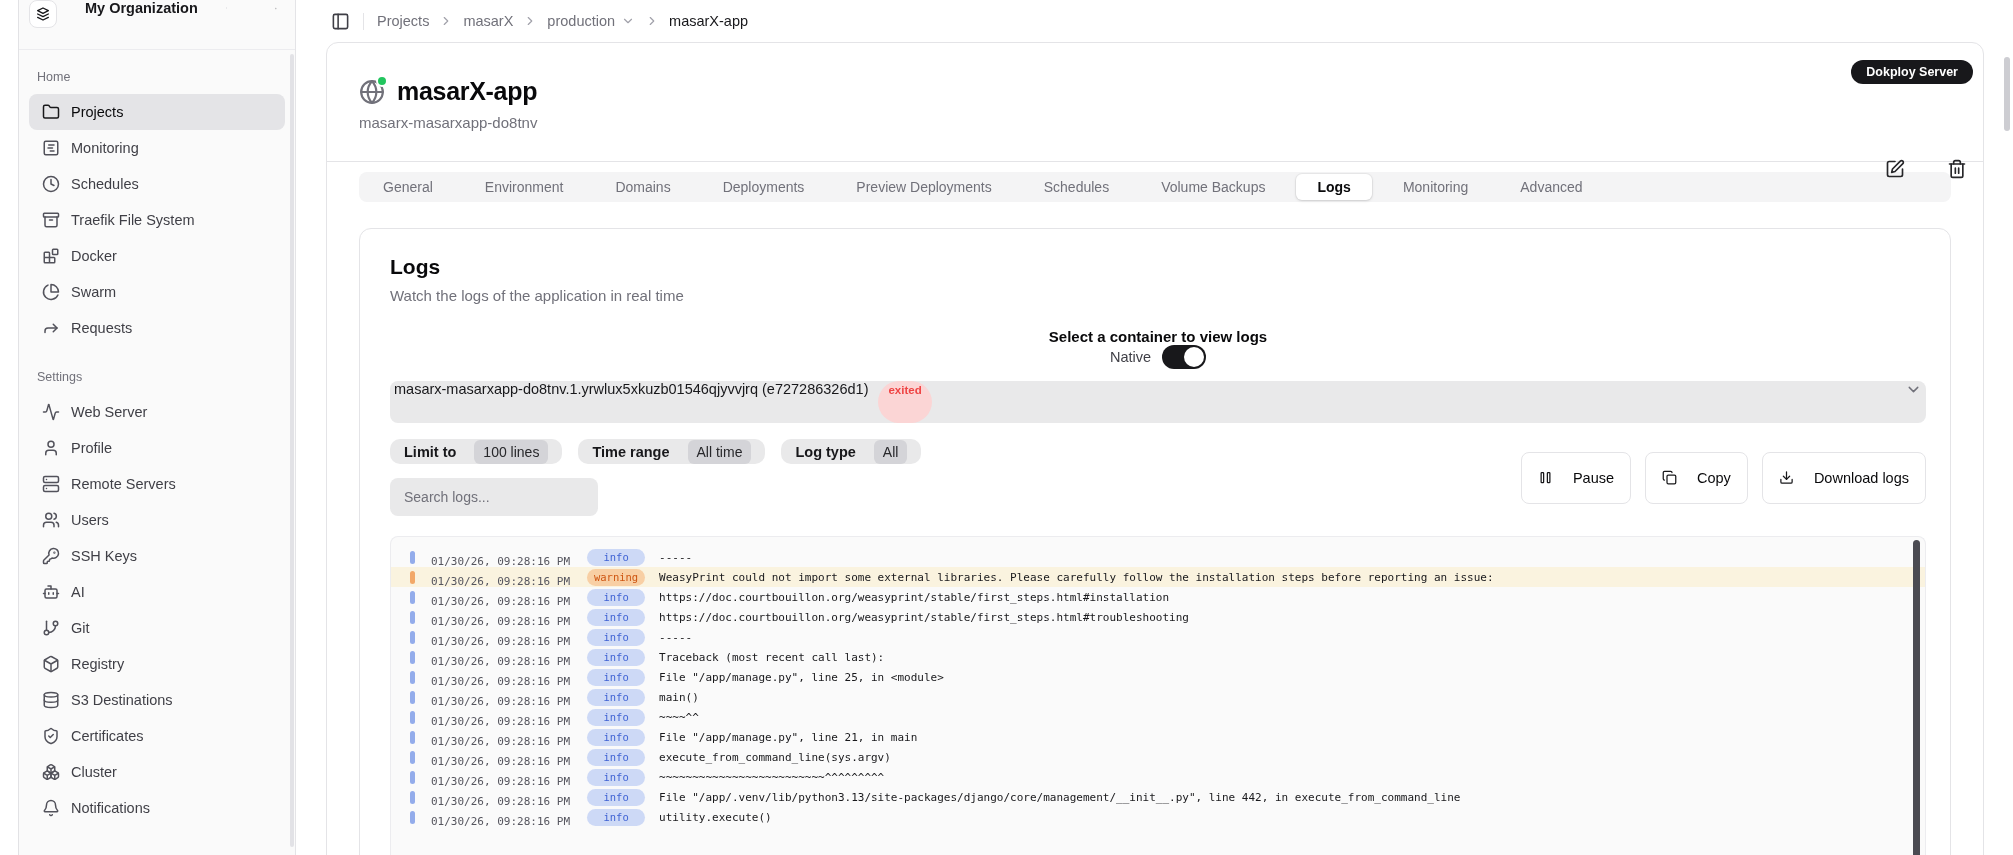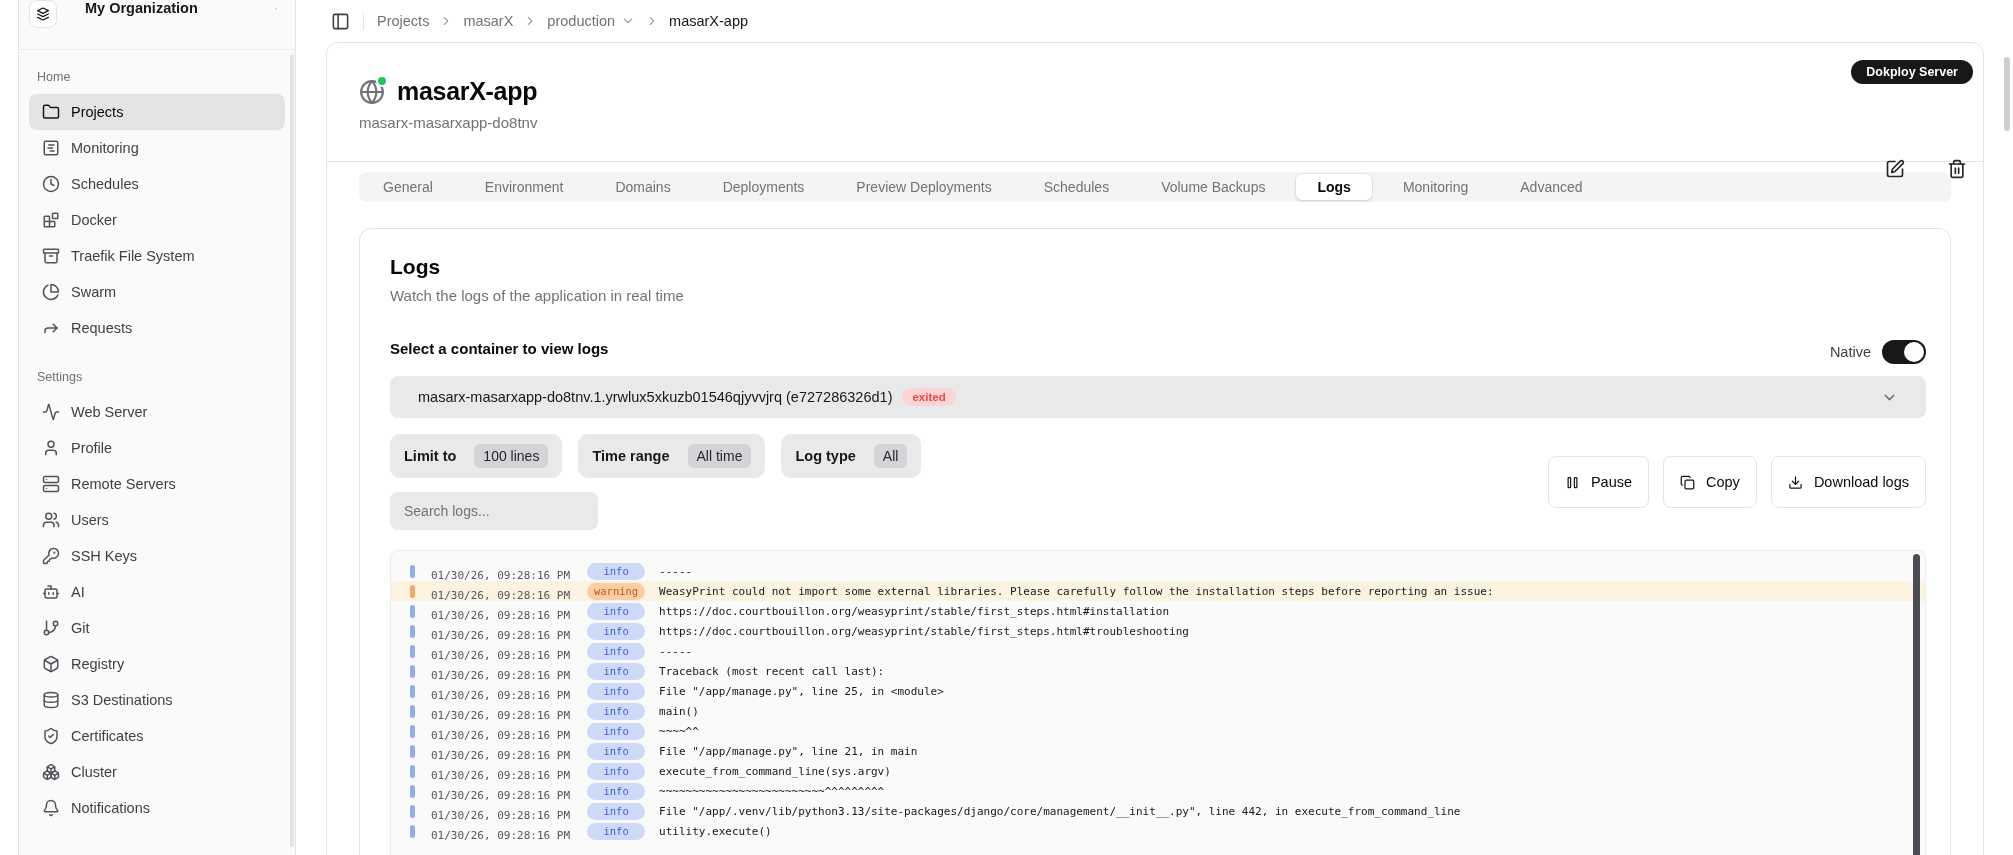--- a/index.html
+++ b/index.html
@@ -71,45 +71,45 @@
   .tab { padding:5px 21px; font-size:14px; color:#71717a; border-radius:6px;
     white-space:nowrap; cursor:pointer; }
   .tab.active { background:#fff; color:#09090b; font-weight:600;
     box-shadow:0 1px 3px rgba(0,0,0,.13), 0 0 0 1px rgba(0,0,0,.04); }
 
   
   .logs-panel { margin:26px 32px 0; border:1px solid #e4e4e7; border-radius:12px;
     padding:26px 24px 0 30px; height:760px; position:relative; }
   .logs-title { font-size:21px; font-weight:700; color:#09090b; }
   .logs-sub { margin-top:8px; font-size:15px; color:#71717a; }
-  .container-row { margin-top:36px; display:flex; align-items:flex-start; justify-content:space-between; }
+  .container-row { margin-top:24px; display:flex; align-items:center; justify-content:space-between;flex-direction:column; }
   .container-label { font-size:15px; font-weight:600; color:#09090b; }
   .native-wrap { display:flex; align-items:center; gap:11px; }
   .native-label { font-size:14.5px; color:#3f3f46; }
   .switch { width:44px; height:24px; background:#18181b; border-radius:999px; position:relative; cursor:pointer; flex:none; }
   .switch .knob { position:absolute; top:2px; right:2px; width:20px; height:20px; border-radius:50%; background:#fff; }
   .container-select { margin-top:12px; height:42px; background:#e9e9ea; border-radius:8px;
-    display:flex; align-items:center; padding:0 28px; cursor:pointer; }
+    display:flex; padding:0 4px; cursor:pointer; }
   .container-select .value { font-size:14.5px; color:#18181b; }
   .exited-badge { margin-left:10px; background:#fbd5d5; color:#ef4444; font-size:11.5px;
     font-weight:600; padding:3px 10px; border-radius:999px; }
   .container-select .chevron { margin-left:auto; width:17px; height:17px; color:#71717a; }
 
   .controls-row { margin-top:16px; display:flex; justify-content:space-between; }
   .controls-left { display:flex; flex-direction:column; gap:14px; }
   .filters { display:flex; gap:16px; }
   .filter-btn { display:flex; align-items:center; background:#e9e9ea; border-radius:10px;
-    height:44px; padding:0 14px; font-size:14.5px; font-weight:600; color:#18181b; cursor:pointer; }
+    height:25px; padding:0 14px; font-size:14.5px; font-weight:600; color:#18181b; cursor:pointer; }
   .filter-chip { margin-left:18px; background:#d4d4d8; border-radius:6px; padding:4px 9px;
     font-size:14px; font-weight:400; color:#27272a; }
   .search-input { width:208px; height:38px; background:#e9e9ea; border:none; border-radius:8px;
     padding:0 14px; font-size:14px; font-family:inherit; color:#18181b; outline:none; }
   .search-input::placeholder { color:#71717a; }
   .actions { display:flex; gap:14px; align-self:center; }
-  .action-btn { display:flex; align-items:center; gap:11px; border:1px solid #e4e4e7; background:#fff;
+  .action-btn { display:flex; align-items:center; gap:20px; border:1px solid #e4e4e7; background:#fff;
     border-radius:8px; height:52px; padding:0 16px; font-size:14.5px; font-weight:500; color:#09090b; cursor:pointer; }
   .action-btn .icon { width:15px; height:15px; color:#18181b; }
 
   
   .log-viewer { margin-top:20px; background:#fafafa; border:1px solid #ececef; border-bottom:none;
     border-radius:8px 8px 0 0; height:420px; position:relative; padding-top:10px; overflow:hidden; }
   .log-row { display:flex; align-items:center; height:20px; padding:0 30px 0 19px;
     font-family:"DejaVu Sans Mono","Liberation Mono",monospace; font-size:11px; color:#18181b; white-space:pre; }
   .log-row.highlight { background:#faf3df; }
   .log-bar { width:5px; height:13px; border-radius:2.5px; background:#93aceb; flex:none; }
@@ -179,34 +179,34 @@
             <svg viewBox="0 0 24 24" fill="none" stroke="currentColor" stroke-width="2" stroke-linecap="round" stroke-linejoin="round">
               <circle cx="12" cy="12" r="10"></circle>
               <path d="M12 6v6l4 2"></path>
             </svg>
           </span>
           <span class="label">Schedules</span>
         </div>
         <div class="nav-item">
           <span class="icon">
             <svg viewBox="0 0 24 24" fill="none" stroke="currentColor" stroke-width="2" stroke-linecap="round" stroke-linejoin="round">
+              <rect x="2" y="3" width="20" height="5" rx="1"></rect>
+              <path d="M4 8v11a2 2 0 0 0 2 2h12a2 2 0 0 0 2-2V8M10 12h4"></path>
+            </svg>
+          </span>
+          <span class="label">Traefik File System</span>
+        </div>
+        <div class="nav-item">
+          <span class="icon">
+            <svg viewBox="0 0 24 24" fill="none" stroke="currentColor" stroke-width="2" stroke-linecap="round" stroke-linejoin="round">
               <rect x="14" y="3" width="7" height="7" rx="1"></rect>
               <path d="M10 21V8a1 1 0 0 0-1-1H4a1 1 0 0 0-1 1v12a1 1 0 0 0 1 1h12a1 1 0 0 0 1-1v-5a1 1 0 0 0-1-1H3"></path>
             </svg>
           </span>
           <span class="label">Docker</span>
-        </div>
-        <div class="nav-item">
-          <span class="icon">
-            <svg viewBox="0 0 24 24" fill="none" stroke="currentColor" stroke-width="2" stroke-linecap="round" stroke-linejoin="round">
-              <rect x="2" y="3" width="20" height="5" rx="1"></rect>
-              <path d="M4 8v11a2 2 0 0 0 2 2h12a2 2 0 0 0 2-2V8M10 12h4"></path>
-            </svg>
-          </span>
-          <span class="label">Traefik File System</span>
         </div>
         <div class="nav-item">
           <span class="icon">
             <svg viewBox="0 0 24 24" fill="none" stroke="currentColor" stroke-width="2" stroke-linecap="round" stroke-linejoin="round">
               <path d="M21.2 15.9A10 10 0 1 1 8 2.8"></path>
               <path d="M22 12A10 10 0 0 0 12 2v10z"></path>
             </svg>
           </span>
           <span class="label">Swarm</span>
         </div>

